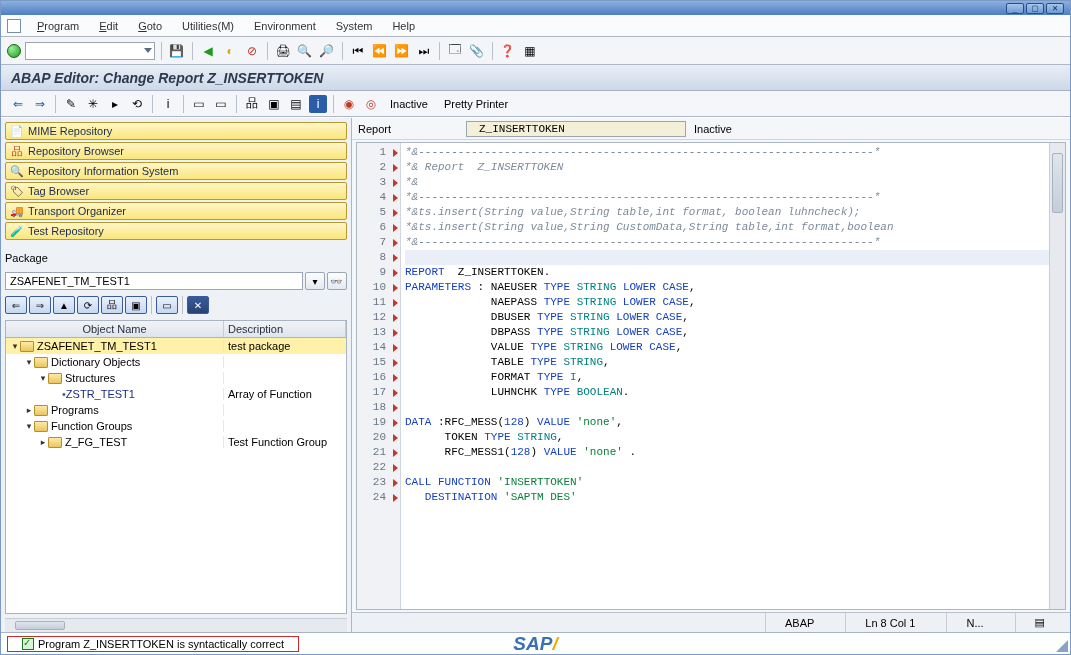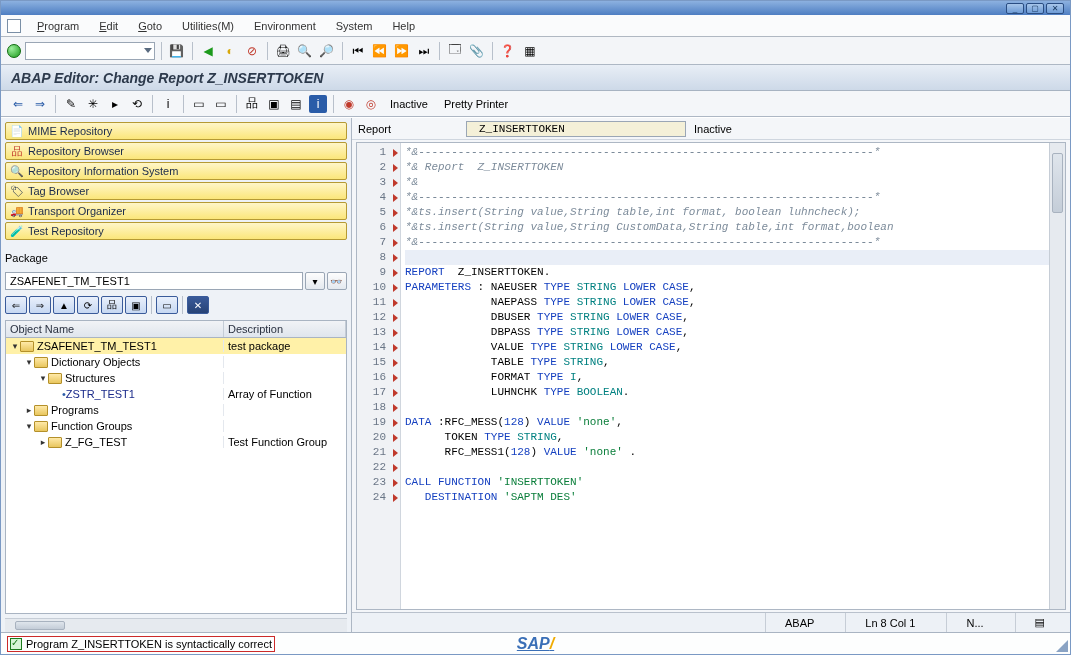--- a/index.html
+++ b/index.html
@@ -33,21 +33,21 @@
   .navbtn .nicon{width:14px;height:14px;margin-right:4px;display:inline-flex;align-items:center;justify-content:center;font-size:11px;}
   .pkgrow{display:flex;align-items:center;gap:2px;margin-top:4px;}
   .pkglabel{font-size:11px;padding:2px 0;}
   .pkginput{flex:1;height:18px;border:1px solid #9aa6b5;background:#fff;padding:0 4px;font-size:11px;}
   .smallbtn{width:20px;height:18px;border:1px solid #9aa6b5;background:linear-gradient(#fdfdfd,#e4e9ef);display:flex;align-items:center;justify-content:center;font-size:10px;cursor:pointer;border-radius:2px;}
   .navtb{display:flex;gap:2px;margin-top:4px;flex-wrap:wrap;}
   .navtb .nb{width:22px;height:18px;border:1px solid #3a5b9a;border-radius:2px;background:linear-gradient(#e9f0fb,#c6d8f2);display:flex;align-items:center;justify-content:center;font-size:10px;cursor:pointer;}
   .objtable{margin-top:4px;border:1px solid #a9b4c2;background:#fff;flex:1;min-height:0;display:flex;flex-direction:column;overflow:hidden;}
   .objhdr{display:flex;background:linear-gradient(#f1f3f6,#dfe5ed);border-bottom:1px solid #a9b4c2;}
   .objhdr div{padding:2px 4px;font-size:11px;color:#2a3140;border-right:1px solid #c4ccd6;}
-  .objhdr .c1{width:218px;} .objhdr .c2{flex:1;}
+  .objhdr .c1{width:218px;text-align:center;} .objhdr .c2{flex:1;}
   .objbody{flex:1;overflow:auto;}
   .objrow{display:flex;align-items:center;height:16px;font-size:11px;white-space:nowrap;}
   .objrow .c1{width:218px;display:flex;align-items:center;border-right:1px solid #e4e8ee;padding-right:2px;overflow:hidden;}
   .objrow .c2{flex:1;padding-left:4px;overflow:hidden;text-overflow:ellipsis;}
   .twist{width:10px;text-align:center;color:#333;font-size:9px;cursor:pointer;}
   .fld{width:14px;height:11px;background:linear-gradient(#ffe9a8,#e8c65e);border:1px solid #b4902a;border-radius:1px;margin-right:3px;}
   .sel{background:#fff1a8;}
   .srow{color:#1a2a8a;}
   
   .rightpane{flex:1;display:flex;flex-direction:column;min-width:0;border-left:1px solid #adb7c4;background:#f4f6f9;}
@@ -66,24 +66,24 @@
   .ty{color:#008080;}
   .str{color:#0a7e3a;}
   .num{color:#1540c0;}
   .vscroll{width:16px;background:#e6eaef;border-left:1px solid #c6cdd6;position:relative;}
   .vscroll .thumb{position:absolute;left:2px;right:2px;top:10px;height:60px;background:linear-gradient(#dfe5ec,#c4cdd8);border:1px solid #a8b2bf;border-radius:2px;}
   .statusbar{height:20px;border-top:1px solid #b9c1cc;background:#edf1f6;display:flex;align-items:center;font-size:11px;padding:0 6px;gap:12px;}
   .statusbar .cell{border-left:1px solid #c6cdd6;padding:0 19px;height:100%;display:flex;align-items:center;}
   .statusbar .first{flex:1;border-left:none;}
   
   .sysstatus{height:22px;background:#fdfefe;border-top:1px solid #a9b4c2;display:flex;align-items:center;padding:0 6px;font-size:11px;position:relative;}
-  .sysstatus .msgbox{border:1px solid #cc2a2a;padding:1px 2px;display:flex;align-items:flex-start;gap:4px;}
+  .sysstatus .msgbox{border:1px solid #cc2a2a;padding:1px 14px;display:flex;align-items:flex-start;gap:4px;}
   .okicon{width:12px;height:12px;border:1px solid #1c7a1c;background:#d6f5d6;position:relative;}
   .okicon::after{content:"✓";position:absolute;left:0;top:-2px;font-size:10px;color:#1c7a1c;}
-  .saplogo{position:absolute;left:50%;transform:translateX(-50%);font-weight:bold;font-style:italic;font-size:16px;color:#3a6fb7;text-decoration:underline;}
+  .saplogo{position:absolute;left:50%;transform:translateX(-50%);font-weight:bold;font-style:italic;font-size:19px;color:#3a6fb7;}
   .saplogo .slash{color:#f0ab00;}
   .resize{position:absolute;right:2px;bottom:2px;width:0;height:0;border-style:solid;border-width:0 0 12px 12px;border-color:transparent transparent #8aa3c4 transparent;}
   .hscroll{height:14px;border-top:1px solid #c6cdd6;background:#e6eaef;margin-top:2px;position:relative;}
   .hscroll .th{position:absolute;top:2px;bottom:2px;left:10px;width:50px;background:linear-gradient(#dfe5ec,#c4cdd8);border:1px solid #a8b2bf;border-radius:2px;}
 </style>
 </head>
 <body>
 
 <div class="app">
 

